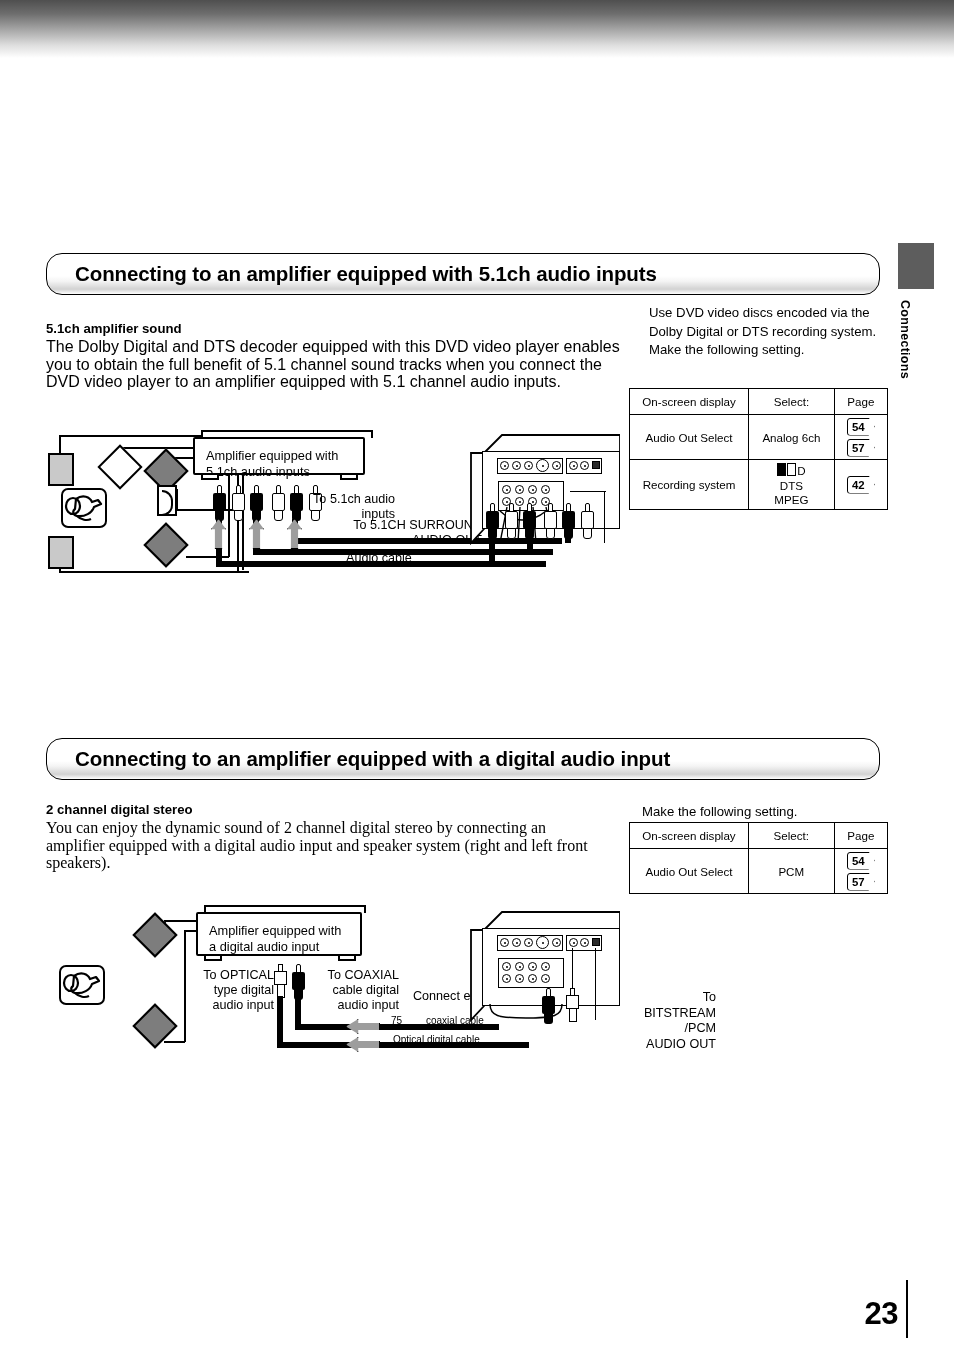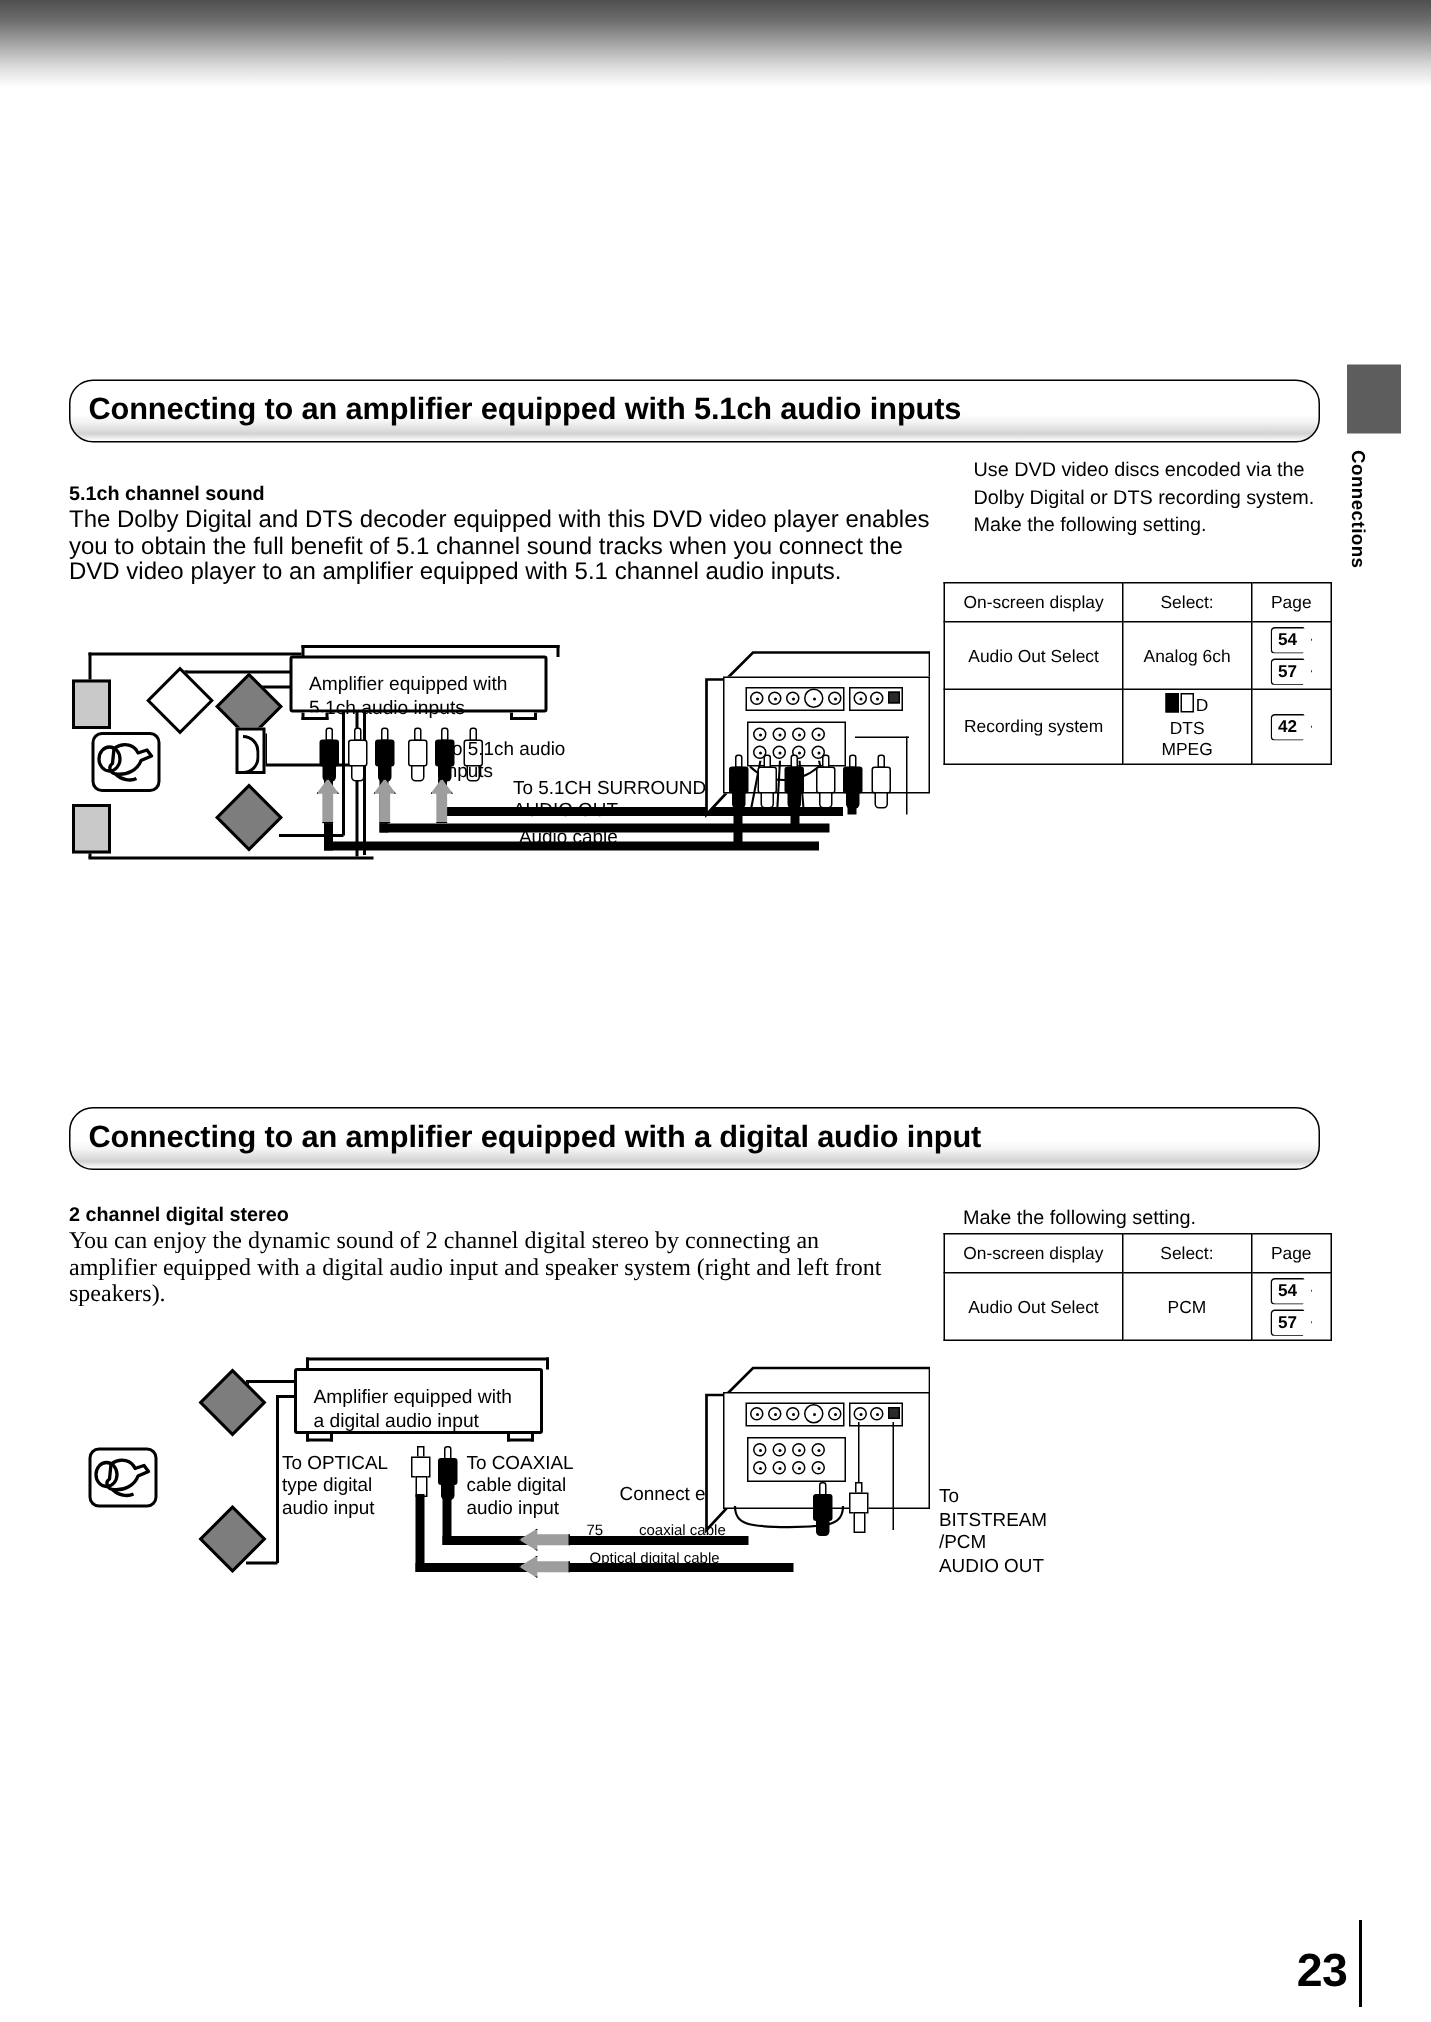--- a/index.html
+++ b/index.html
@@ -54,21 +54,21 @@
   .heading-bar {
     position: absolute;
     box-sizing: border-box;
     border: 1.6px solid #000;
     border-radius: 16px;
     background: linear-gradient(to bottom, #ffffff 0%, #ffffff 55%, #f4f4f4 68%, #d2d2d2 88%, #ffffff 100%);
     overflow: hidden;
   }
   .heading-bar .htext {
     position: absolute;
-    left: 12px;
+    left: 28px;
     top: 50%;
     transform: translateY(-52%);
     font-size: 20.5px;
     font-weight: bold;
     white-space: nowrap;
     letter-spacing: -0.1px;
   }
   #heading-1 { left: 46px; top: 253px; width: 834px; height: 42px; }
   #heading-2 { left: 46px; top: 738px; width: 834px; height: 42px; }
 
@@ -155,20 +155,21 @@
   }
   .dolby-mark i.filled { background: #000; }
 
   
   .diagram { position: absolute; }
   .dlabel {
     position: absolute;
     font-size: 12.6px;
     line-height: 15px;
     white-space: pre-line;
+    text-align: right;
   }
   .dlabel.sm { font-size: 10px; }
 
   
   .spk-box {
     position: absolute;
     box-sizing: border-box;
     background: #c9c9c9;
     border: 2px solid #000;
   }
@@ -387,21 +388,21 @@
 
 <div class="page">
 
   <div class="side-tab-block"></div>
   <div class="side-tab-label">Connections</div>
 
   <div class="heading-bar" id="heading-1">
     <div class="htext">Connecting to an amplifier equipped with 5.1ch audio inputs</div>
   </div>
 
-  <div class="sub-head" id="s1-subhead">5.1ch channel sound</div>
+  <div class="sub-head" id="s1-subhead">5.1ch amplifier sound</div>
   <div class="body-text" id="s1-body">The Dolby Digital and DTS decoder equipped with this DVD video player enables you to obtain the full benefit of 5.1 channel sound tracks when you connect the DVD video player to an amplifier equipped with 5.1 channel audio inputs.</div>
 
   <div class="body-text" id="s1-right-intro" style="white-space: pre-line; margin-left: 19px;">Use DVD video discs encoded via the Dolby Digital or DTS recording system.
 Make the following setting.</div>
 
   <table class="tbl" id="tbl-1">
     <tbody>
         <tr class="hrow">
       <td class="c0">On-screen display</td>
       <td class="c1">Select:</td>

